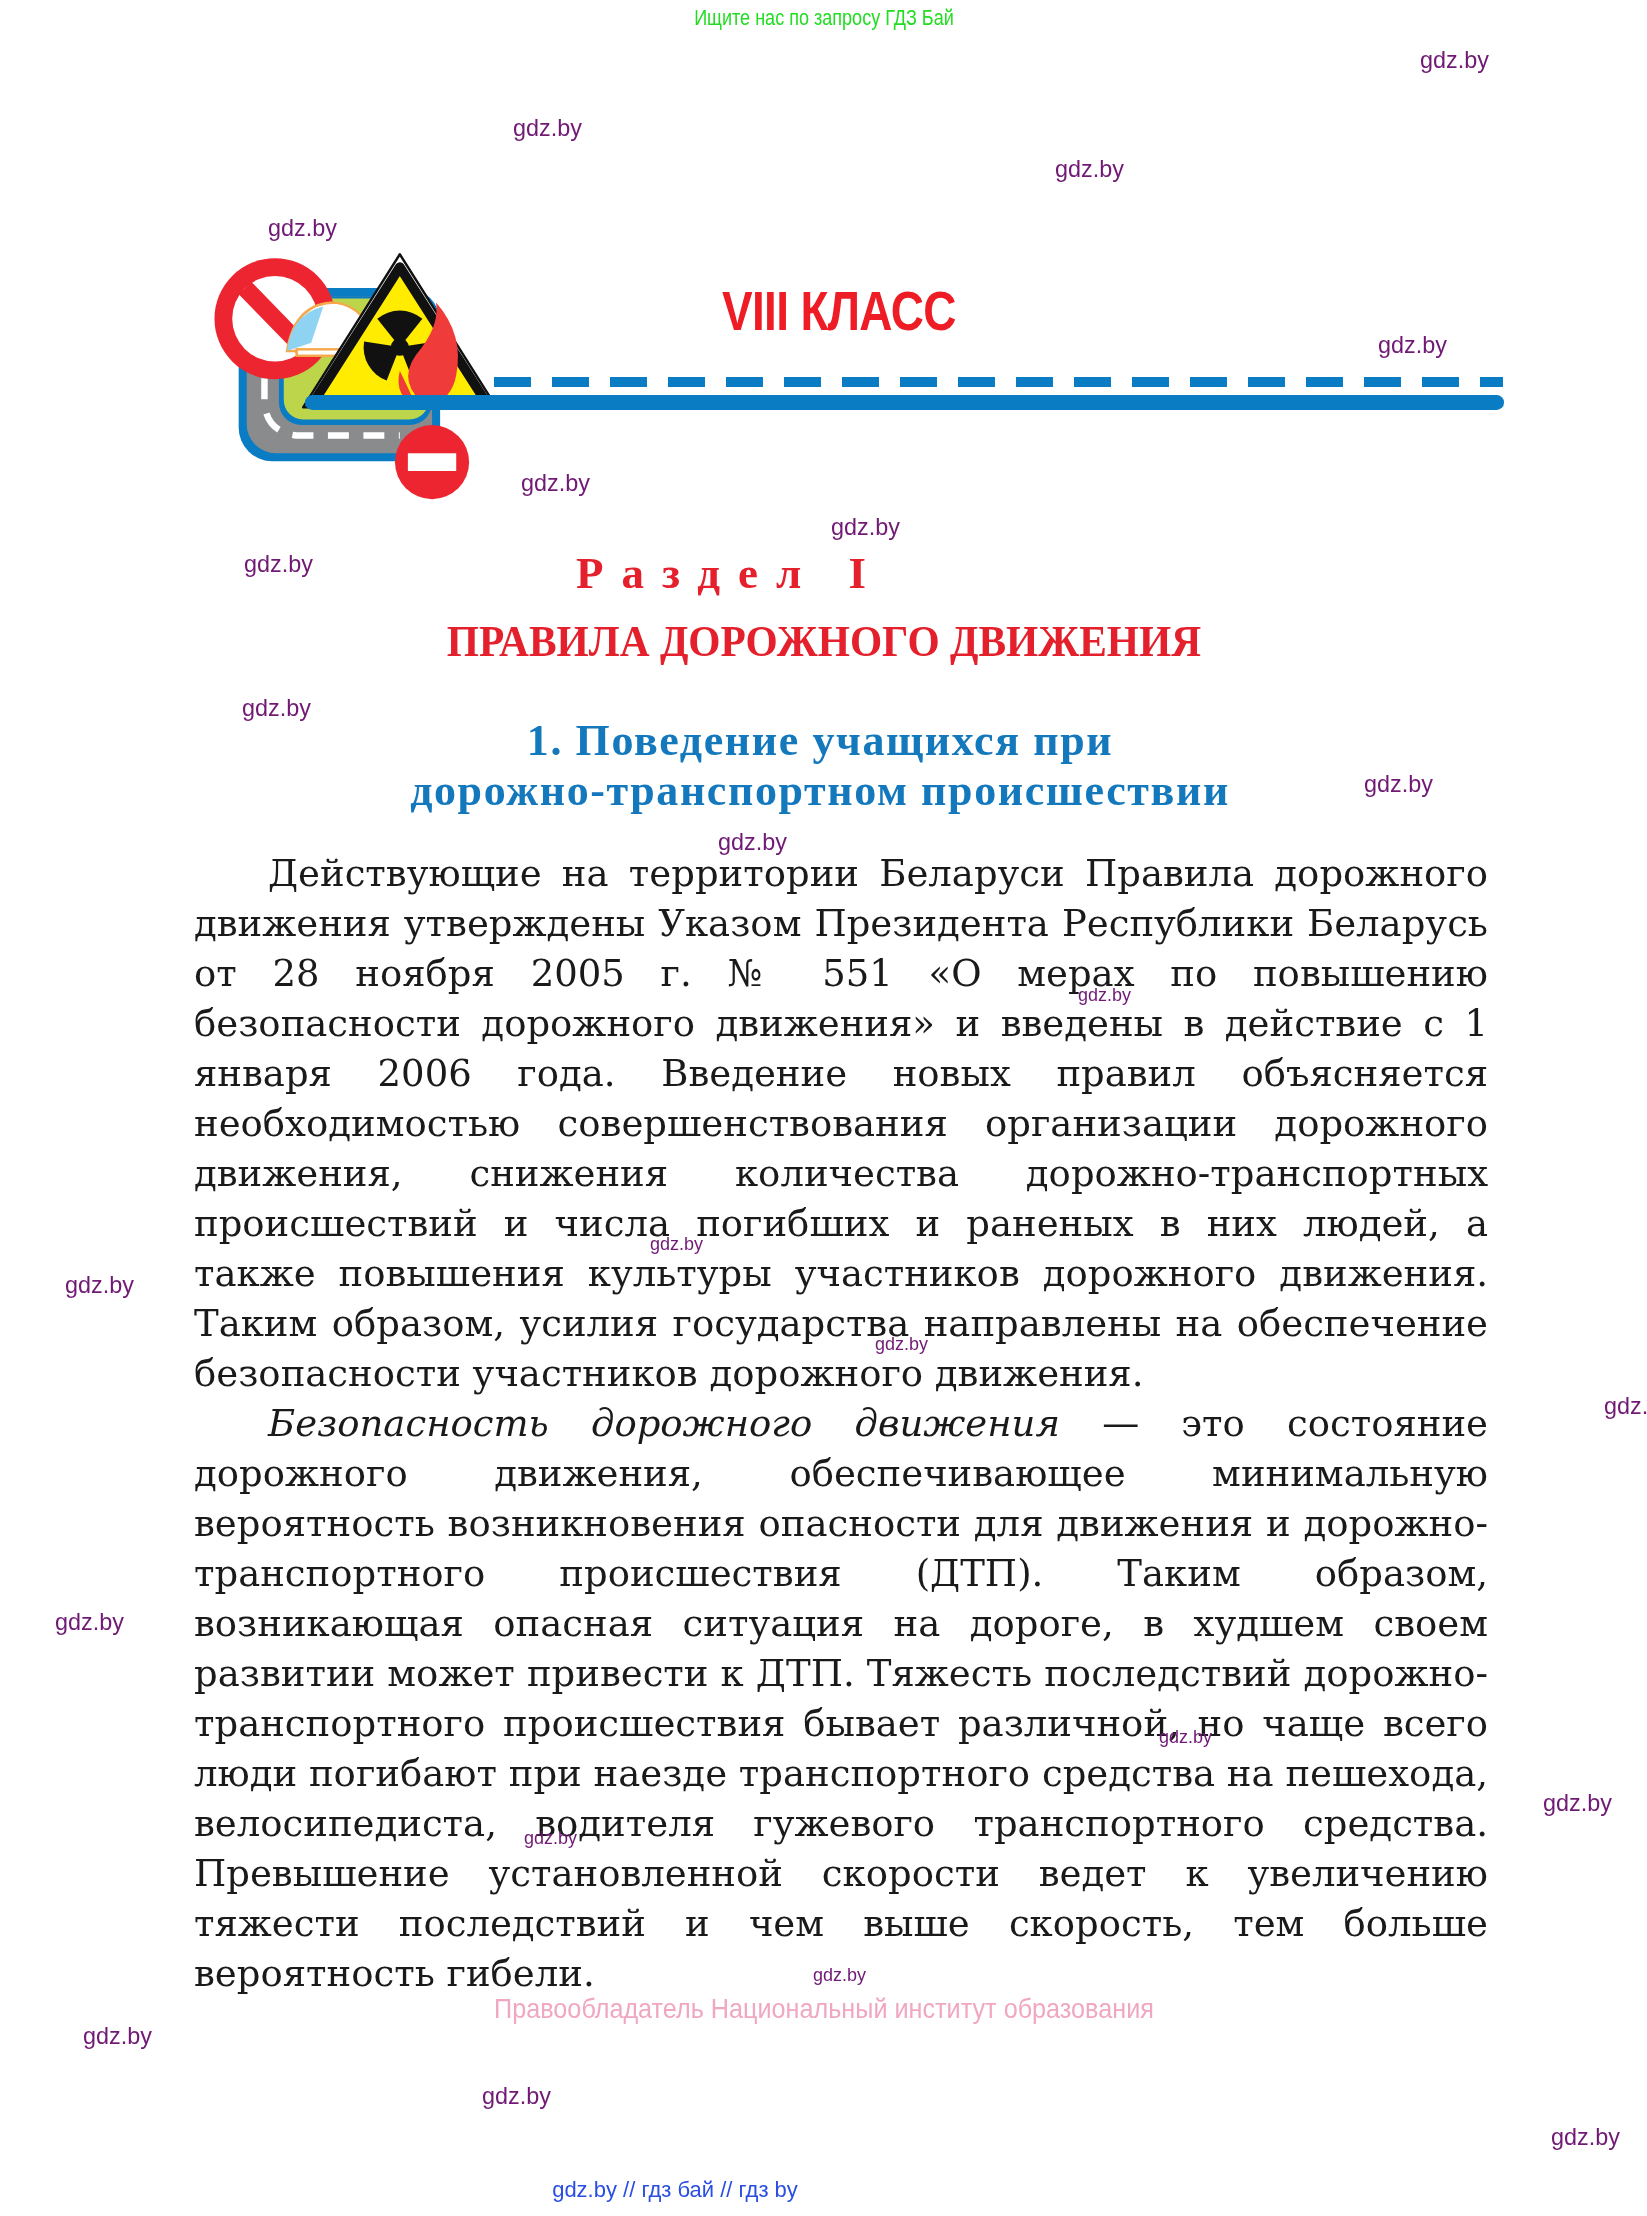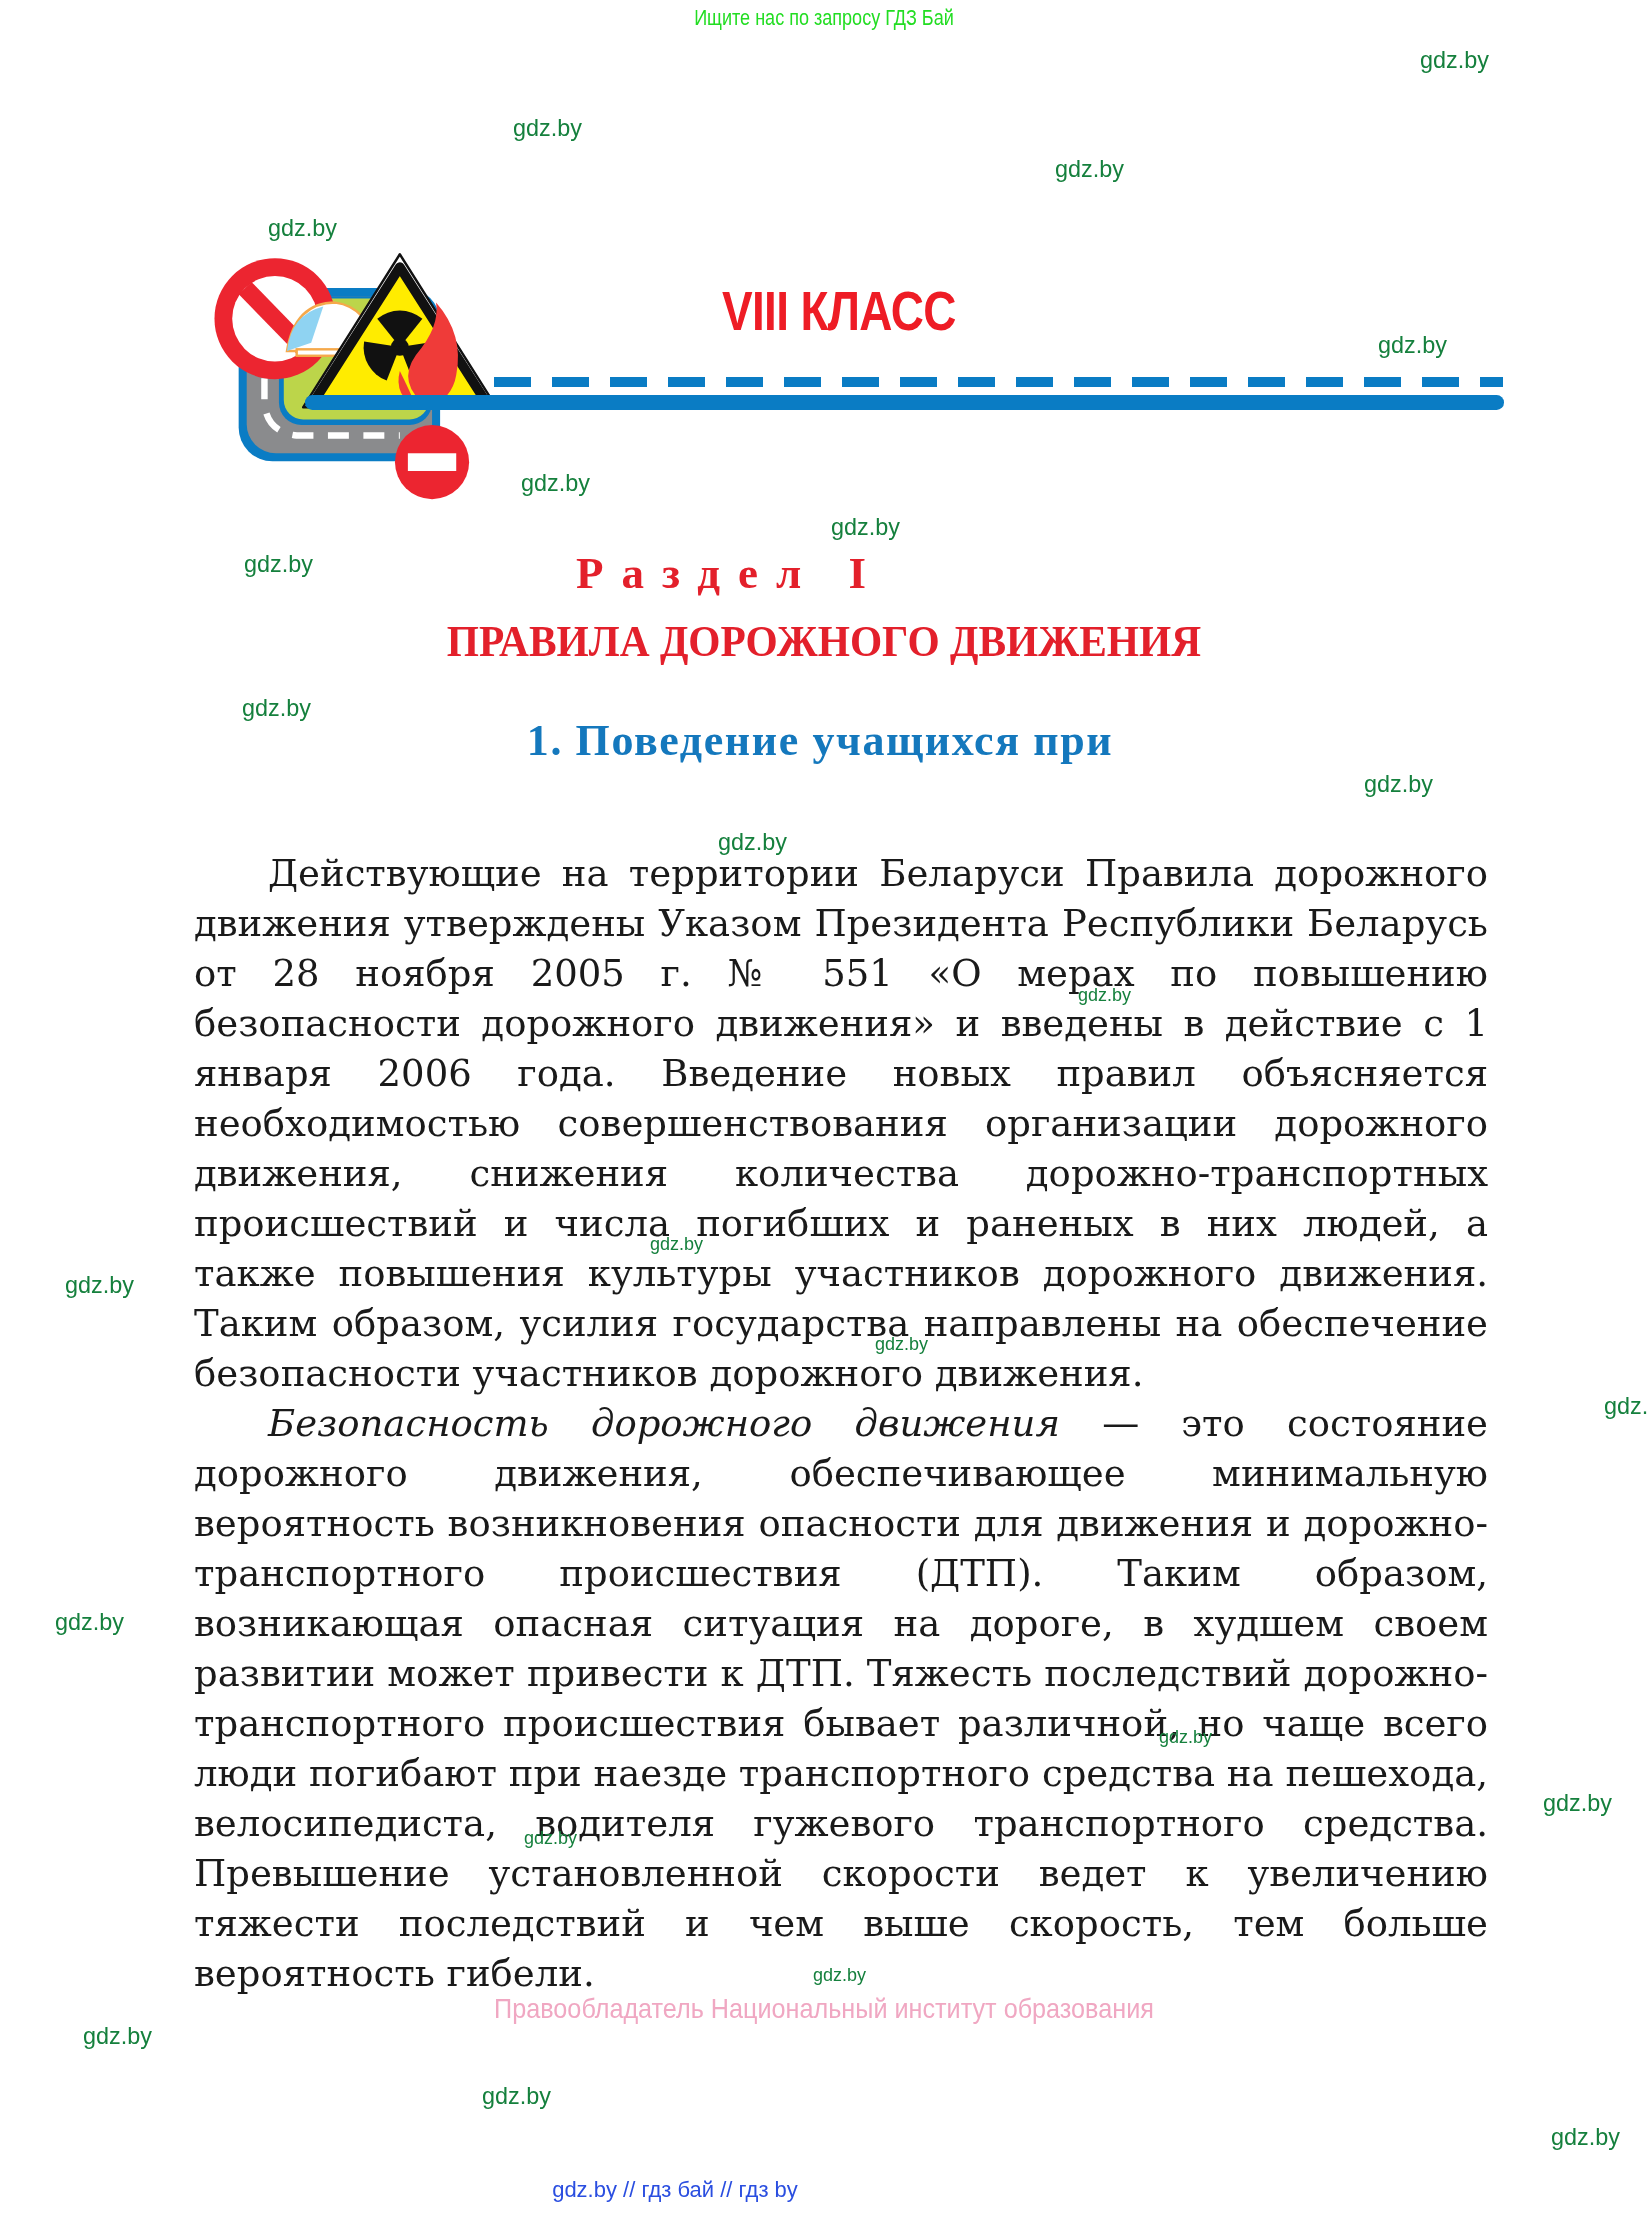--- a/index.html
+++ b/index.html
@@ -4,21 +4,21 @@
 <style>
   html, body { margin: 0; padding: 0; background: #ffffff; }
   body { width: 1648px; height: 2216px; position: relative; overflow: hidden; }
   .abs { position: absolute; }
   .top-banner {
     left: 0; width: 1648px; top: 4.8px; text-align: center;
     font-family: "Liberation Sans", sans-serif; font-size: 22px; color: #22dd22;
     transform: scaleX(0.82);
   }
   .wm {
-    font-family: "Liberation Sans", sans-serif; font-size: 23.4px; color: #15803d;
+    font-family: "Liberation Sans", sans-serif; font-size: 23.4px; color: #701a75;
     white-space: nowrap;
   }
   .wm.small { font-size: 18px; }
   .grade-title {
     left: 722px; top: 278px; font-family: "Liberation Sans", sans-serif;
     font-weight: bold; font-size: 56px; color: #ee1c25; letter-spacing: -0.8px;
     transform: scaleX(0.82); transform-origin: left top; white-space: nowrap;
   }
   .dash-line {
     left: 494px; top: 377px; width: 1009px; height: 9.7px;
@@ -112,20 +112,21 @@
 
 <div class="abs grade-title">VIII КЛАСС</div>
 <div class="abs dash-line"></div>
 <div class="abs solid-line"></div>
 
 <div class="abs section-label">Раздел I</div>
 <div class="abs section-title">ПРАВИЛА ДОРОЖНОГО ДВИЖЕНИЯ</div>
 
 <div class="abs chapter-title">
   <div>1. Поведение учащихся при</div>
+  <div>дорожно-транспортном происшествии</div>
 </div>
 
 <div class="abs body-text">
   <p>Действующие на территории Беларуси Правила дорожного движения утверждены Указом Президента Республики Беларусь от 28 ноября 2005 г. № 551 «О мерах по повышению безопасности дорожного движения» и введены в действие с 1 января 2006 года. Введение новых правил объясняется необходимостью совершенствования организации дорожного движения, снижения количества дорожно-транспортных происшествий и числа погибших и раненых в них людей, а также повышения культуры участников дорожного движения. Таким образом, усилия государства направлены на обеспечение безопасности участников дорожного движения.</p>
   <p><em>Безопасность дорожного движения</em><span> — это состояние дорожного движения, обеспечивающее минимальную вероятность возникновения опасности для движения и дорожно-транспортного происшествия (ДТП). Таким образом, возникающая опасная ситуация на дороге, в худшем своем развитии может привести к ДТП. Тяжесть последствий дорожно-транспортного происшествия бывает различной, но чаще всего люди погибают при наезде транспортного средства на пешехода, велосипедиста, водителя гужевого транспортного средства. Превышение установленной скорости ведет к увеличению тяжести последствий и чем выше скорость, тем больше вероятность гибели.</span></p>
 </div>
 
 <div class="abs copyright">Правообладатель Национальный институт образования</div>
 
 <div id="wm-layer">

